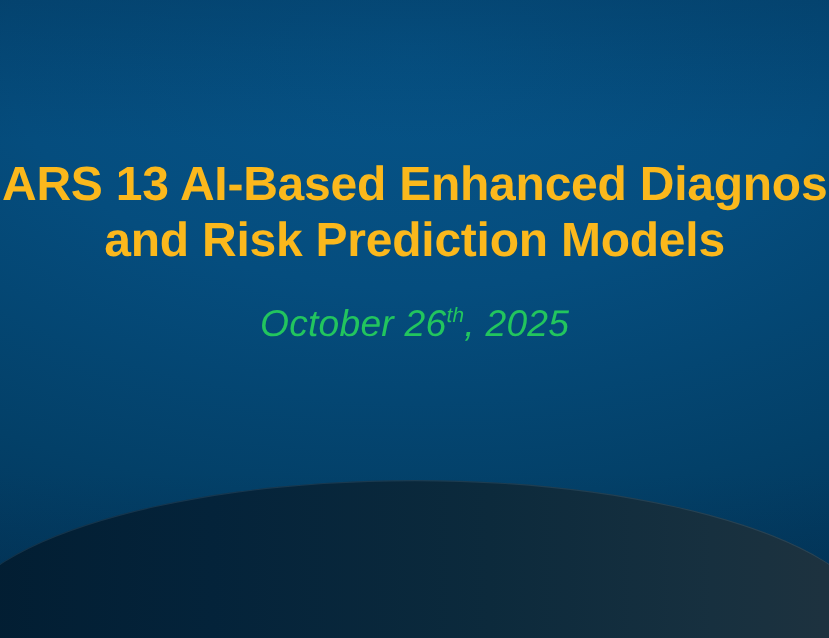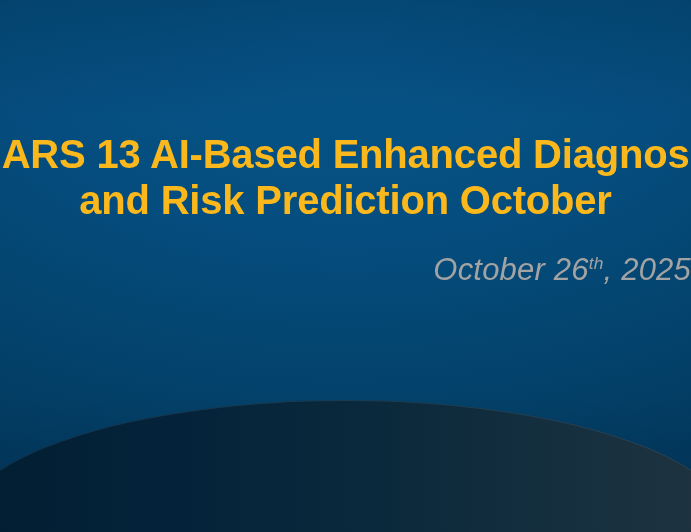--- a/index.html
+++ b/index.html
@@ -98,22 +98,22 @@
   .subtitle {
     position: absolute;
     top: 251px;
     left: 0;
     right: 0;
     margin: 0;
     font-size: 31px;
     line-height: 38px;
     font-style: italic;
     font-weight: normal;
-    color: #a3a3a3;
-    text-align: right;
+    color: #22c55e;
+    text-align: center;
     letter-spacing: 0.2px;
   }
 
   .subtitle sup {
     font-size: 0.56em;
     vertical-align: super;
     line-height: 0;
     font-style: italic;
   }
 </style>
@@ -124,18 +124,18 @@
 
   <div class="bg-base"></div>
   <div class="bg-vignette"></div>
 
   <div class="bottom-band"></div>
   <div class="bottom-band-edge"></div>
 
   <div class="content">
 
     <h1 class="title"><span>MARS 13 AI-Based Enhanced Diagnosis</span>
-      <span>and Risk Prediction October</span></h1>
+      <span>and Risk Prediction Models</span></h1>
 
     <p class="subtitle"><span>October 26</span><sup>th</sup><span>, </span><span>2025</span></p>
 
   </div>
 </div>
 
 </body></html>

